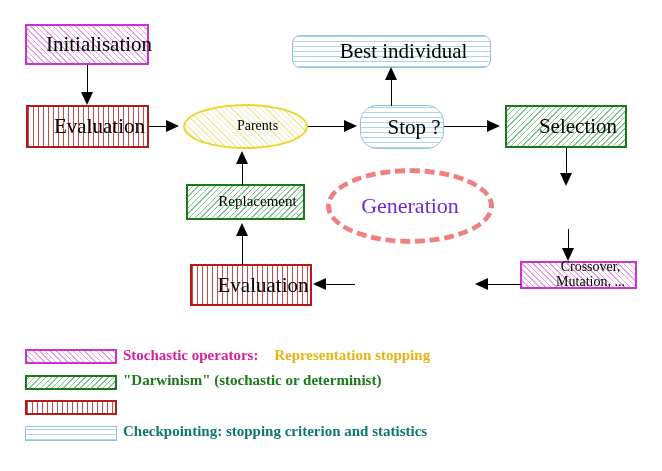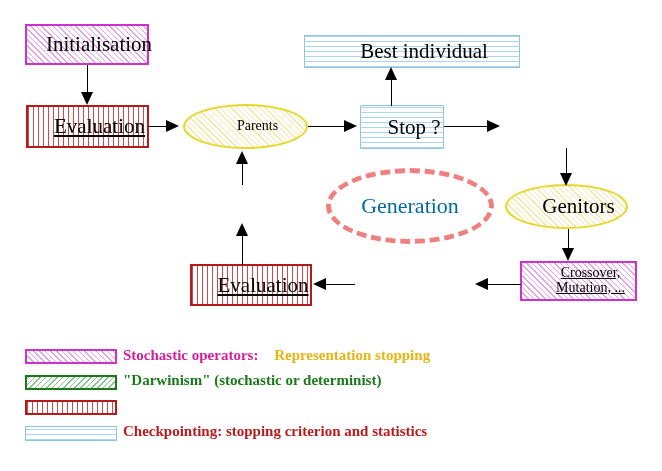--- a/index.html
+++ b/index.html
@@ -50,53 +50,52 @@
         #ffffff 1px, #ffffff 4px);
   }
   
   .fill-red {
     border: 2px solid #b51a1a;
     background-color: #ffffff;
     background-image: repeating-linear-gradient(
         90deg,
         #c94b4b 0px, #c94b4b 1px,
         #ffffff 1px, #ffffff 5px);
-    text-decoration: underline;
   }
   
   .fill-blue {
     border: 1px solid #8fc4e0;
     background-color: #ffffff;
     background-image: repeating-linear-gradient(
         0deg,
         #add6ec 0px, #add6ec 1px,
         #ffffff 1px, #ffffff 5px);
   }
   
   .fill-yellow {
     border: 2px solid #e8d72b;
     background-color: #ffffff;
     background-image: repeating-linear-gradient(
         45deg,
         #f2e9a0 0px, #f2e9a0 1px,
         #ffffff 1px, #ffffff 4px);
   }
   .ellipse { border-radius: 50%; }
-  .rounded { border-radius: 1px; }
+  .rounded { border-radius: 17px; }
 
   
   .gen-ellipse {
     position: absolute;
     border-radius: 50%;
     border: 5px dashed #f08080;
     background: transparent;
     display: flex;
     align-items: center;
     justify-content: center;
-    color: #0369a1;
+    color: #6d28d9;
     box-sizing: border-box;
   }
 
   
   .line-h, .line-v {
     position: absolute;
     background: #000000;
   }
   .line-h { height: 1px; }
   .line-v { width: 1px; }
@@ -139,46 +138,47 @@
     left: 123px;
     font-family: "Liberation Serif", "DejaVu Serif", serif;
     font-weight: bold;
     font-size: 15px;
     white-space: nowrap;
   }
   .lt-magenta { color: #d41f9c; font-family: Liberation Serif, serif; }
   .lt-gold    { color: #e8b413; }
   .lt-green   { color: #1a7a1a; }
   .lt-red     { color: #cc1111; }
-  .lt-blue    { color: #b91c1c; }
+  .lt-blue    { color: #0f766e; }
 </style>
 </head>
 <body>
 
 <div id="canvas">
 
   <div class="node fill-magenta" style="left:25px; top:24px; width:124px; height:41px; font-size:21px;">Initialisation</div>
 
   <div class="node fill-red" style="left:26px; top:105px; width:123px; height:43px; font-size:21px;">Evaluation</div>
 
   <div class="node fill-yellow ellipse" style="left:183px; top:104px; width:125px; height:45px; font-size:14px;">Parents</div>
 
   <div class="node fill-blue rounded" style="left:360px; top:105px; width:84px; height:44px; font-size:21px;">Stop ?</div>
 
-  <div class="node fill-blue" style="left:304px; top:35px; width:216px; height:33px; font-size:21px;">Best individual</div>
-
-
-  <div class="node fill-yellow ellipse" style="left:505px; top:184px; width:123px; height:45px; font-size:21px;">Genitors</div>
-
-  <div class="node fill-magenta" style="left:520px; top:261px; width:117px; height:40px; font-size:14px;text-decoration:underline;">Crossover,
+  <div class="node fill-blue" style="left:292px; top:35px; width:199px; height:33px; font-size:21px;border-radius:8px;">Best individual</div>
+
+  <div class="node fill-green" style="left:505px; top:105px; width:122px; height:43px; font-size:21px;">Selection</div>
+
+
+  <div class="node fill-magenta" style="left:520px; top:261px; width:117px; height:28px; font-size:14px;">Crossover,
 Mutation, ...</div>
 
 
   <div class="node fill-red" style="left:190px; top:264px; width:122px; height:42px; font-size:21px;">Evaluation</div>
 
+  <div class="node fill-green" style="left:186px; top:184px; width:119px; height:36px; font-size:15px;">Replacement</div>
 
   <div class="gen-ellipse" style="left:326px; top:168px; width:168px; height:76px; font-size:22px;">Generation</div>
 
   <div class="line-v" style="left:87px; top:65px; height:29px;"></div>
   <div class="arrow arrow-d" style="left:81px; top:92px;"></div>
 
   <div class="line-h" style="left:149px; top:126px; width:20px;"></div>
   <div class="arrow arrow-r" style="left:166px; top:120px;"></div>
 
   <div class="line-h" style="left:308px; top:126px; width:38px;"></div>

